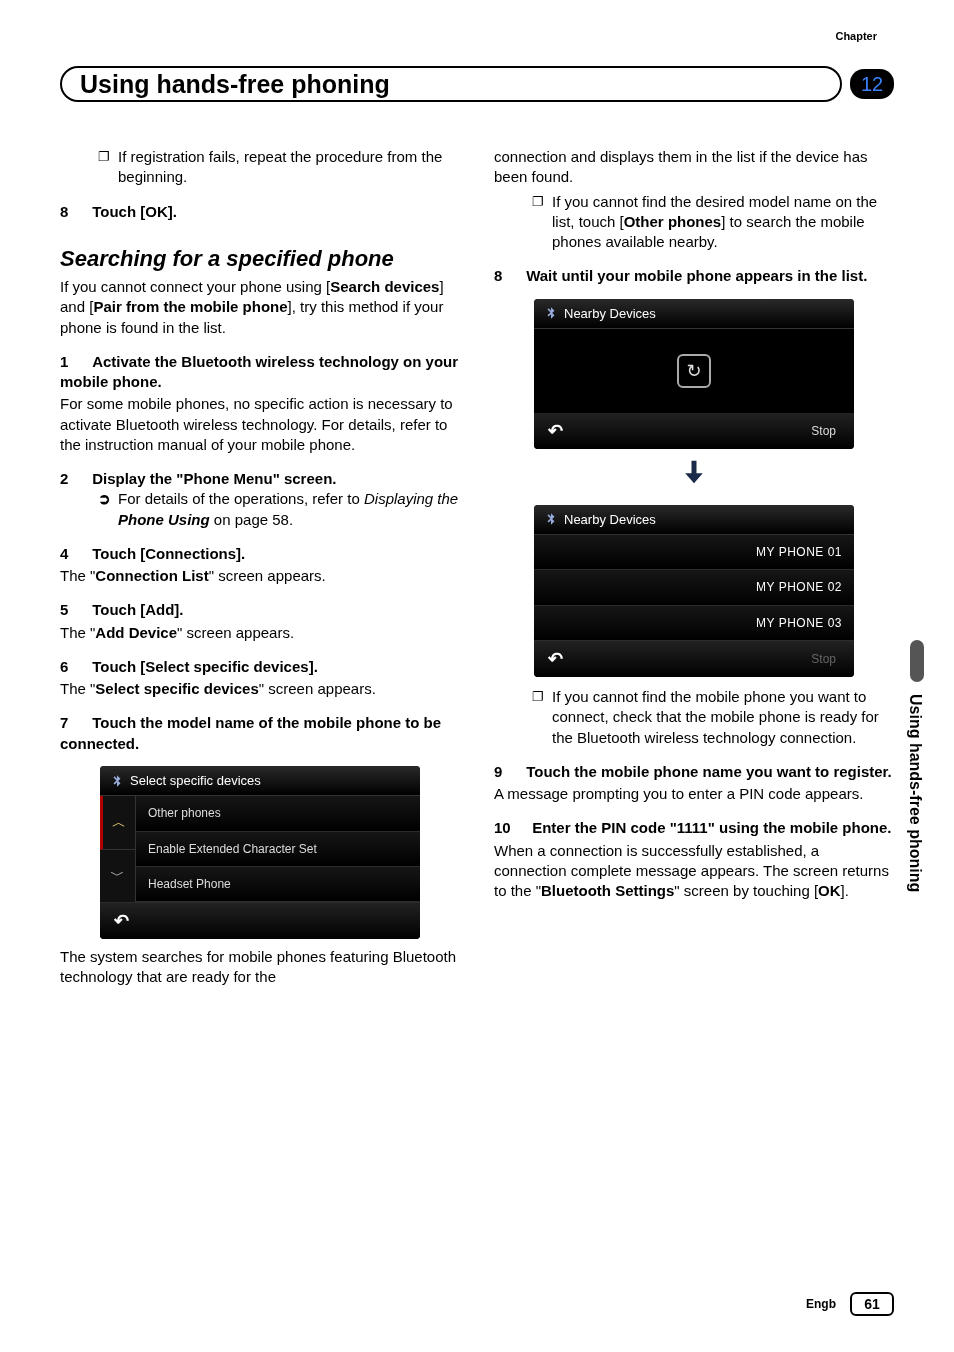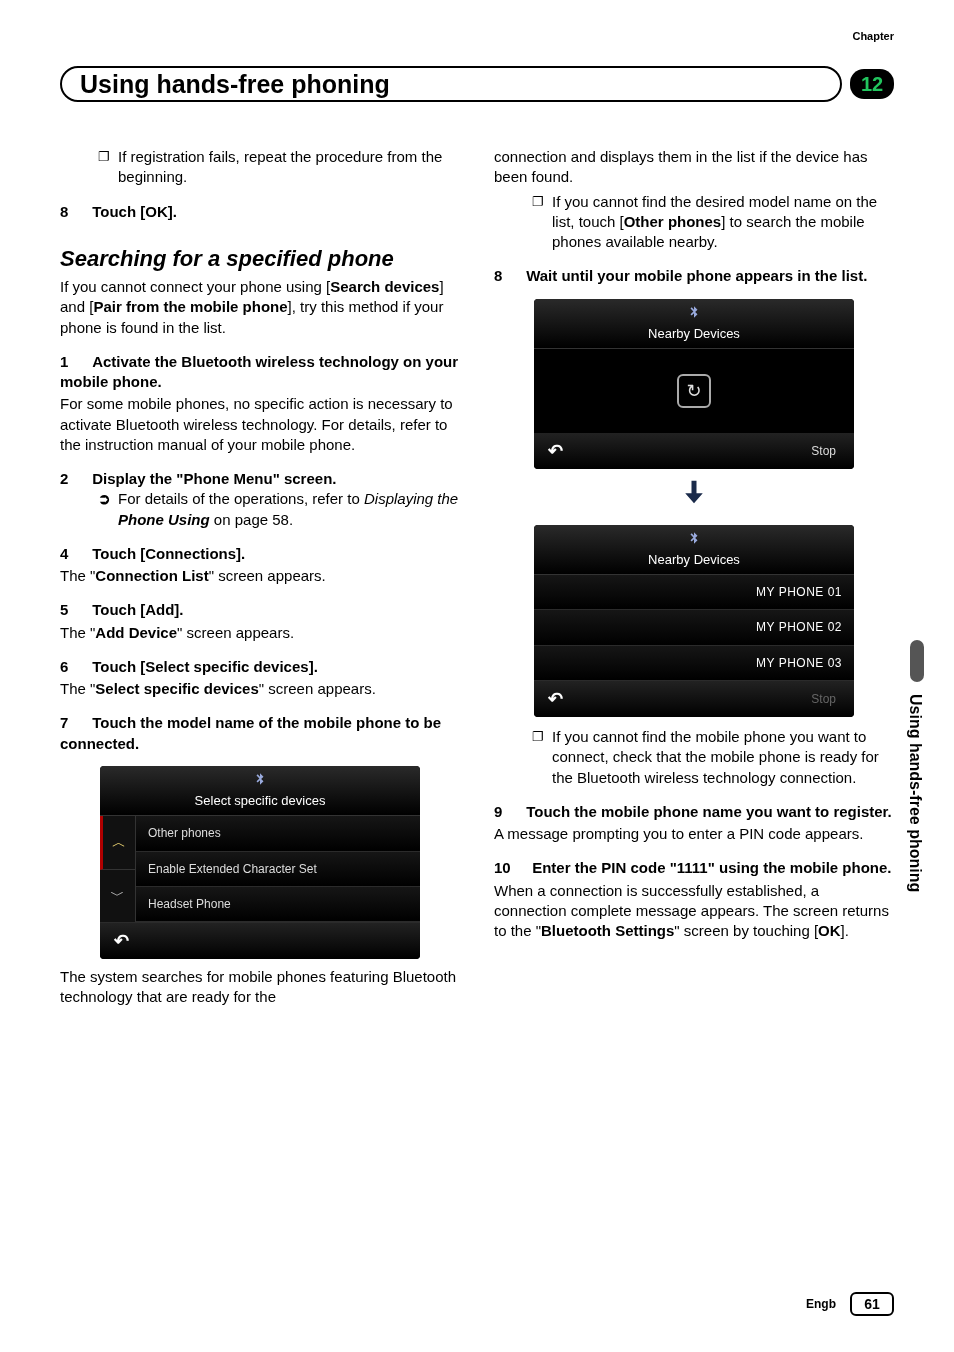--- a/index.html
+++ b/index.html
@@ -8,21 +8,21 @@
     width: 954px;
     height: 1352px;
     background: #fff;
     position: relative;
     padding: 48px 60px 40px 60px;
     color: #000;
   }
   .chapter-label {
     position: absolute;
     top: 30px;
-    right: 60px;
+    right: 77px;
     font-size: 11px;
     font-weight: bold;
   }
   .header-row {
     display: flex;
     align-items: center;
     margin-top: 18px;
     margin-bottom: 45px;
   }
   .title-pill {
@@ -34,29 +34,29 @@
     font-weight: 900;
     margin-right: 8px;
     white-space: nowrap;
     position: relative;
     height: 36px;
     display:flex;
     align-items:center;
   }
   .chapter-badge {
     background: #000;
-    color: #22c55e;
+    color: #3b82f6;
     border-radius: 14px;
     width: 44px;
     height: 30px;
     display: flex;
     align-items: center;
     justify-content: center;
     font-size: 20px;
-    font-weight: 700;
+    font-weight: 400;
   }
   .columns {
     display: flex;
     gap: 34px;
   }
   .col { flex: 1; font-size: 15px; line-height: 1.35; }
   .col p { margin-bottom: 4px; }
 
   .bullet-row { display:flex; margin-left: 38px; margin-bottom:6px;}
   .bullet-sym { width:20px; flex-shrink:0; font-size:13px; line-height:1.6;}
@@ -79,21 +79,20 @@
     margin: 12px auto 8px auto;
     color: #fff;
     font-size: 13px;
     overflow: hidden;
   }
   .ds-header {
     display:flex; align-items:center; gap:6px;
     padding: 6px 10px;
     background: linear-gradient(#2a2a2a,#000);
     border-bottom:1px solid #333;
-    flex-direction:column;
   }
   .bt-icon { width:14px; height:14px; }
   .ds-list { padding: 0; }
   .ds-row {
     padding: 9px 12px 9px 30px;
     border-bottom: 1px solid #2b2b2b;
     background: linear-gradient(#161616,#000);
     font-size: 12px;
     letter-spacing:0.5px;
     text-align:right;

